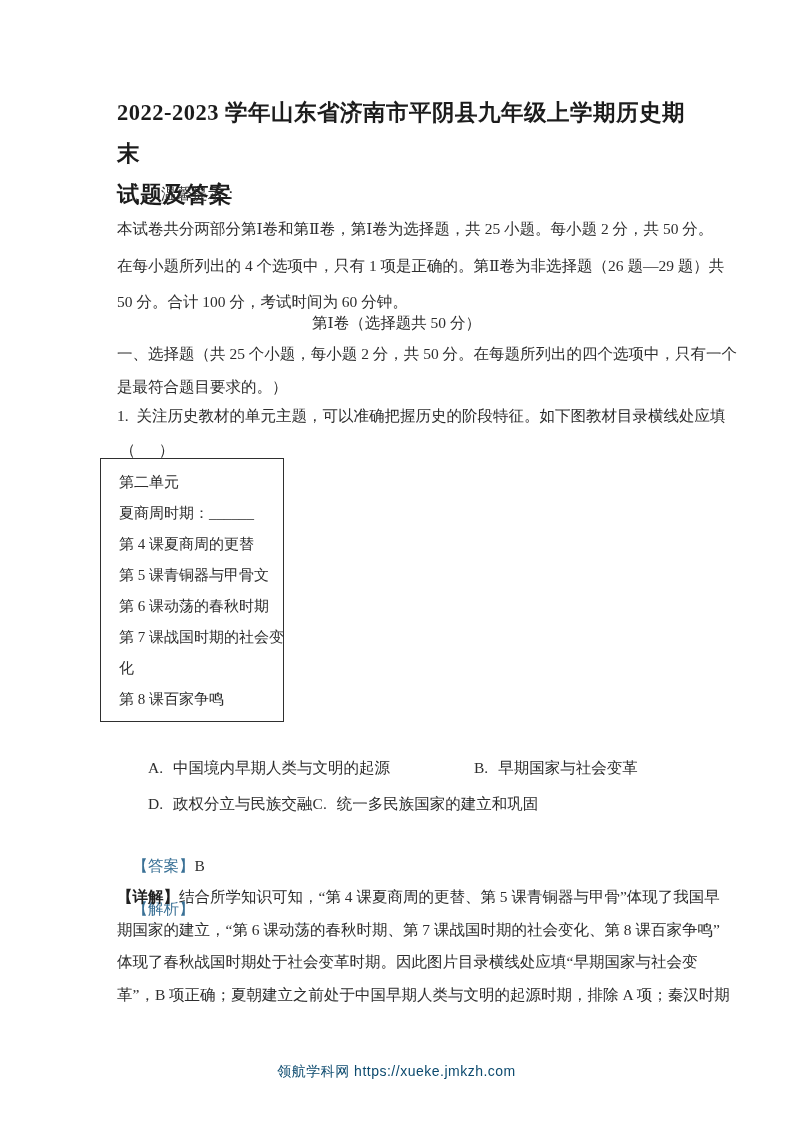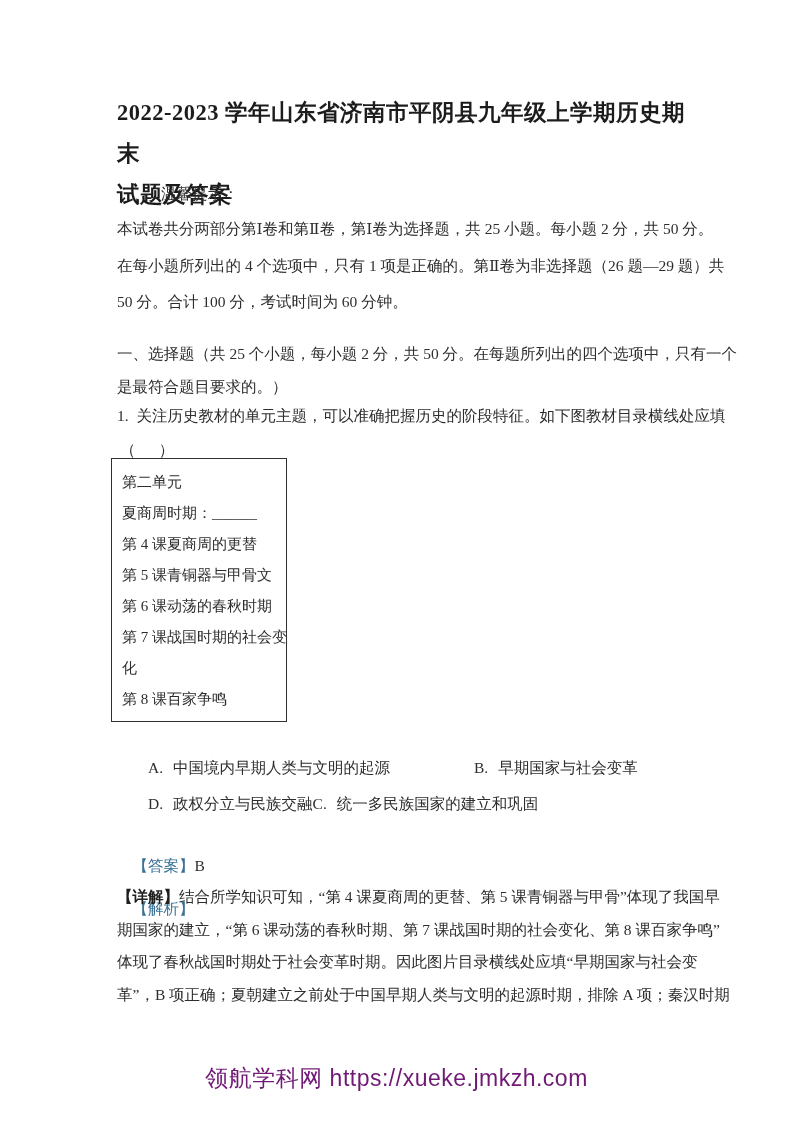--- a/index.html
+++ b/index.html
@@ -21,59 +21,62 @@
   }
   .notice-label{left:117px;top:176px;margin-left:44px;}
   .notice-body{left:117px;top:211px;width:566px;}
   .section-header{left:0;top:305px;width:793px;text-align:center;}
   .section-header .line{display:inline-block;}
   .intro{left:117px;top:338px;width:566px;}
   .intro .line{line-height:32.5px;}
   .q1-stem{left:117px;top:398px;width:566px;}
   .q1-bracket{left:120px;top:432px;}
   .catalog-box{
-    left:111px;top:458px;width:158px;height:248px;
+    left:100px;top:458px;width:158px;height:248px;
     border:1.5px solid #2f2f2f;
-    padding:8px 6px 6px 10px;
+    padding:8px 6px 6px 18px;
   }
   .catalog-box .line{font-size:15px;line-height:31px;}
   .options{left:117px;top:750px;width:566px;margin-left:31px;}
   .opt-row{display:flex;line-height:36px;height:36px;font-size:15.5px;}
   .opt-cell{white-space:pre;}
   .opt-cell.first{width:326px;}
   .opt-label{margin-right:10px;}
   .answer-line{left:117px;top:811px;}
   .analysis-line{left:117px;top:854px;}
   .blue{color:#3a7196;}
   .detail{left:117px;top:881px;width:570px;}
   .detail .line{line-height:32.5px;font-size:15.5px;}
   .detail-label{font-weight:bold;color:#1f1f1f;}
   .footer{
     left:0;top:1063px;width:793px;text-align:center;
     font-family:"Liberation Sans","DejaVu Sans",sans-serif;
-    font-size:23px;color:#701a75;letter-spacing:0.5px;
+    font-size:14px;color:#0c4a6e;letter-spacing:0.5px;
   }
 </style>
 </head>
 <body>
 
 <div class="page">
 
   <div class="abs doc-title">
     <div>2022-2023 学年山东省济南市平阴县九年级上学期历史期末</div>
     <div>试题及答案</div>
   </div>
 
   <div class="abs notice-label line">温馨提示：</div>
   <div class="abs notice-body">
     <div class="line">本试卷共分两部分第Ⅰ卷和第Ⅱ卷，第Ⅰ卷为选择题，共 25 小题。每小题 2 分，共 50 分。</div>
     <div class="line">在每小题所列出的 4 个选项中，只有 1 项是正确的。第Ⅱ卷为非选择题（26 题—29 题）共</div>
     <div class="line">50 分。合计 100 分，考试时间为 60 分钟。</div>
   </div>
 
+  <div class="abs section-header">
+    <span class="line">第Ⅰ卷（选择题共 50 分）</span>
+  </div>
 
   <div class="abs intro">
     <div class="line">一、选择题（共 25 个小题，每小题 2 分，共 50 分。在每题所列出的四个选项中，只有一个</div>
     <div class="line">是最符合题目要求的。）</div>
   </div>
 
   <div class="abs q1-stem">
     <div class="line">1.  关注历史教材的单元主题，可以准确把握历史的阶段特征。如下图教材目录横线处应填</div>
   </div>
   <div class="abs q1-bracket line">（      ）</div>

